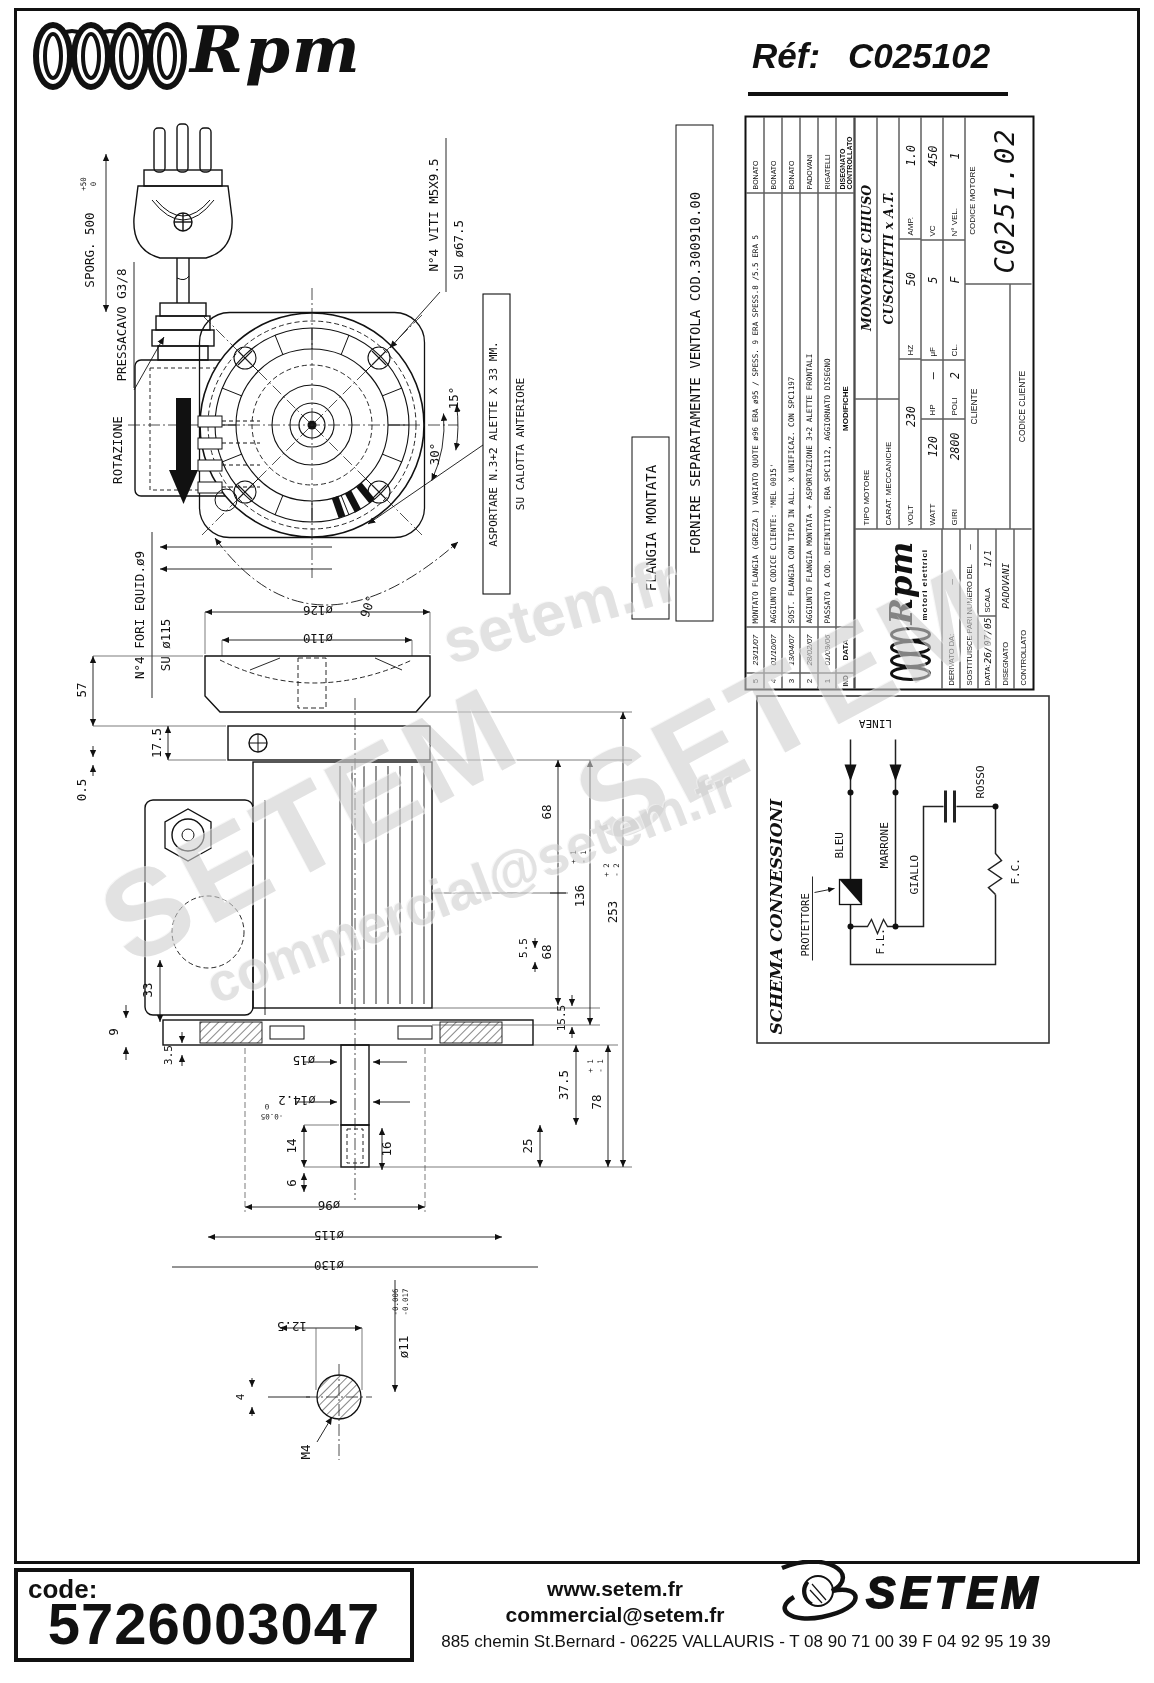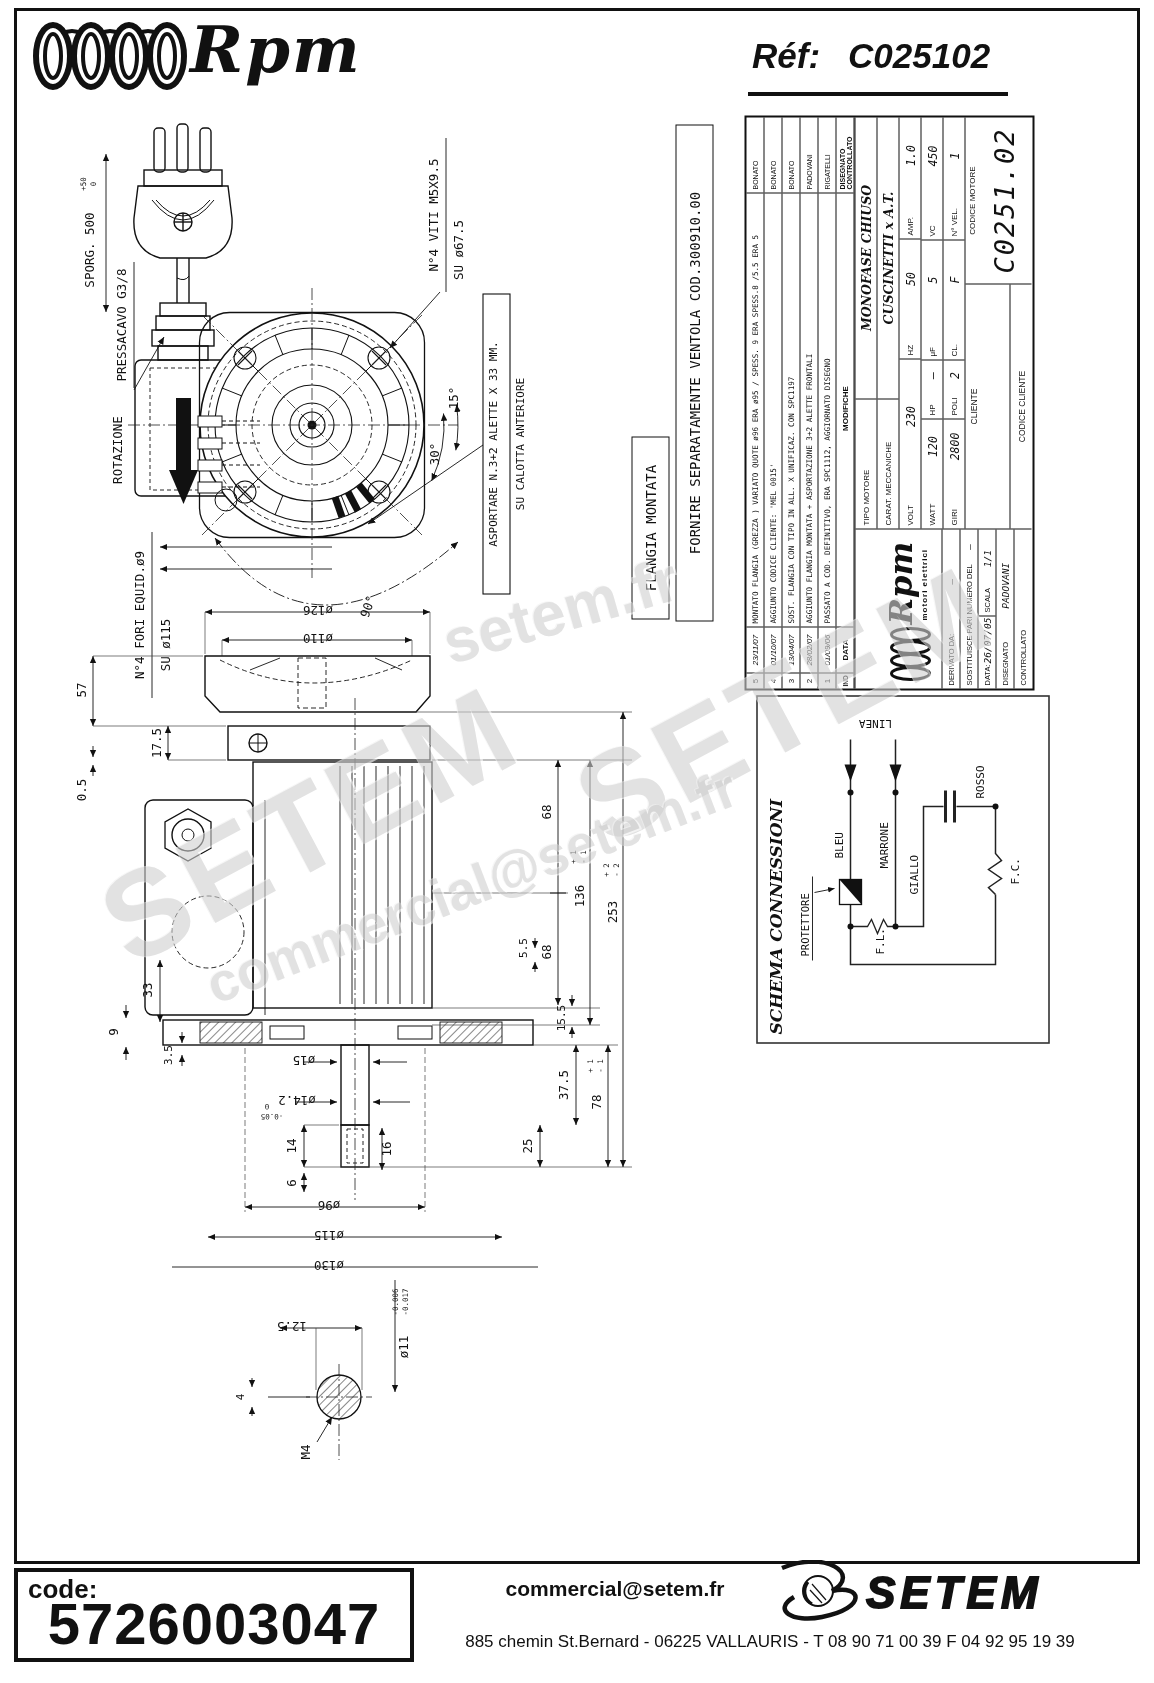--- a/index.html
+++ b/index.html
@@ -55,21 +55,21 @@
   .wm{position:absolute;font-weight:bold;color:#cfcfcf;opacity:.6;white-space:nowrap;z-index:5;pointer-events:none;text-shadow:2px 2px 0 #ffffff,-1px -1px 0 #f1f1f1;}
   #wm1{left:440px;top:575px;font-size:62px;transform:rotate(-16deg);}
   #wm2{left:560px;top:635px;font-size:122px;transform:rotate(-28deg);letter-spacing:6px;}
   #wm3{left:85px;top:755px;font-size:122px;transform:rotate(-28deg);letter-spacing:6px;}
   #wm4{left:190px;top:855px;font-size:54px;transform:rotate(-21deg);}
   
   #code-box{left:14px;top:1568px;width:400px;height:94px;border:4px solid #111;box-sizing:border-box;}
   #code-label{position:absolute;left:10px;top:2px;font-size:26px;font-weight:bold;}
   #code-value{position:absolute;left:0;top:18px;width:100%;text-align:center;font-size:58px;font-weight:bold;letter-spacing:1px;}
   #web-block{left:445px;top:1576px;width:340px;text-align:center;font-weight:bold;font-size:21px;line-height:1.25;}
-  #address{left:464px;top:1632px;width:612px;text-align:center;font-size:17px;white-space:nowrap;}
+  #address{left:440px;top:1632px;width:612px;text-align:center;font-size:17px;white-space:nowrap;}
   #setem-logo{left:770px;top:1560px;}
 </style>
 </head>
 <body>
 
 <div class="abs" id="frame"></div>
 
 <svg class="abs" style="left:28px;top:16px;" width="160" height="80">
   <g fill="none" stroke="#111">
     <ellipse cx="25" cy="40" rx="17" ry="31" stroke-width="6"></ellipse>
@@ -607,20 +607,21 @@
 <div class="wm" id="wm1">setem.fr</div>
 <div class="wm" id="wm2">SETEM</div>
 <div class="wm" id="wm3">SETEM</div>
 <div class="wm" id="wm4">commercial@setem.fr</div>
 
 <div class="abs" id="code-box">
   <div id="code-label">code:</div>
   <div id="code-value">5726003047</div>
 </div>
 <div class="abs" id="web-block">
+  <div>www.setem.fr</div>
   <div>commercial@setem.fr</div>
 </div>
 <div class="abs" id="address">885 chemin St.Bernard  -  06225 VALLAURIS  -  T 08 90 71 00 39   F 04 92 95 19 39</div>
 <svg class="abs" id="setem-logo" width="290" height="66" viewBox="0 0 290 66">
   <g>
     <circle cx="48" cy="31" r="15" fill="#fff" stroke="#111" stroke-width="2"></circle>
     <path d="M 38 22 A 15 15 0 0 0 42 44" fill="none" stroke="#111" stroke-width="3"></path>
     <line x1="42" y1="24" x2="56" y2="40" stroke="#111" stroke-width="1.2"></line>
     <line x1="40" y1="30" x2="52" y2="43" stroke="#111" stroke-width="1.2"></line>
     <path d="M 12 8 C 55 -10 92 14 62 31 C 92 24 98 48 52 57 C 22 63 2 50 24 37" fill="none" stroke="#111" stroke-width="4.5"></path>

